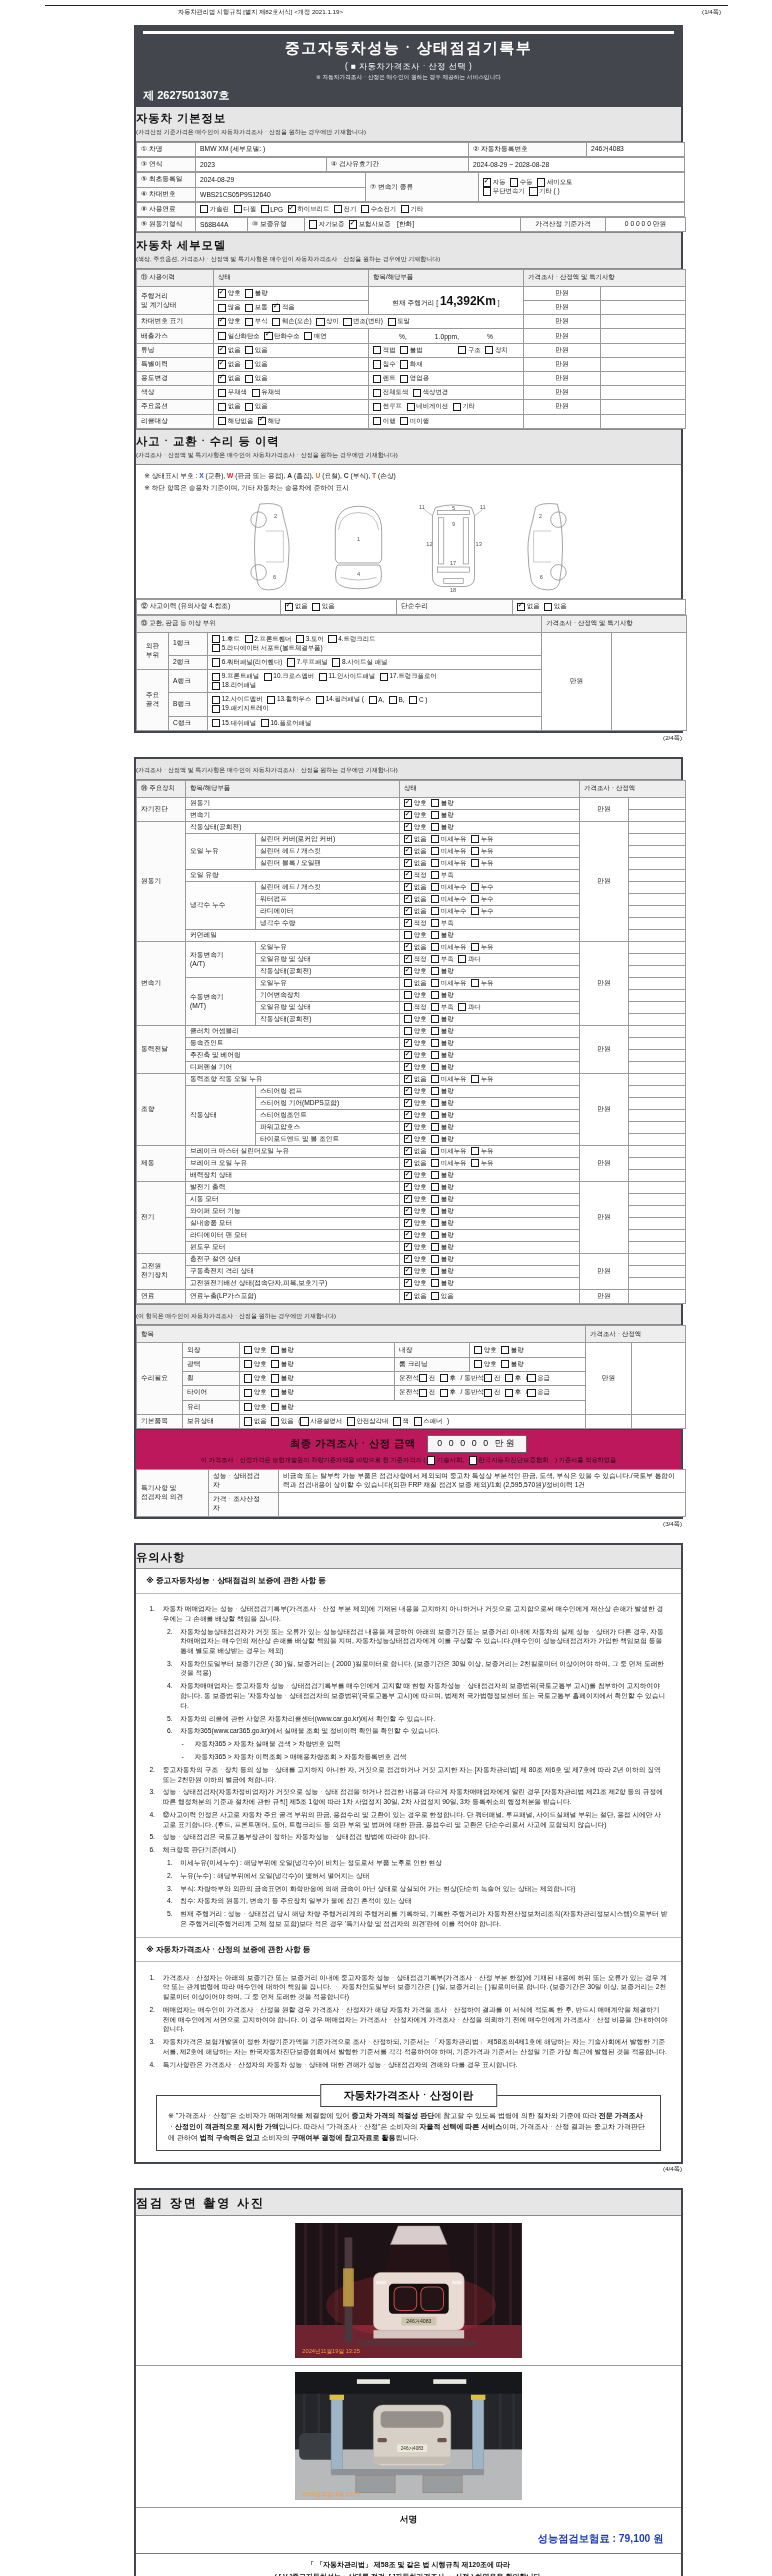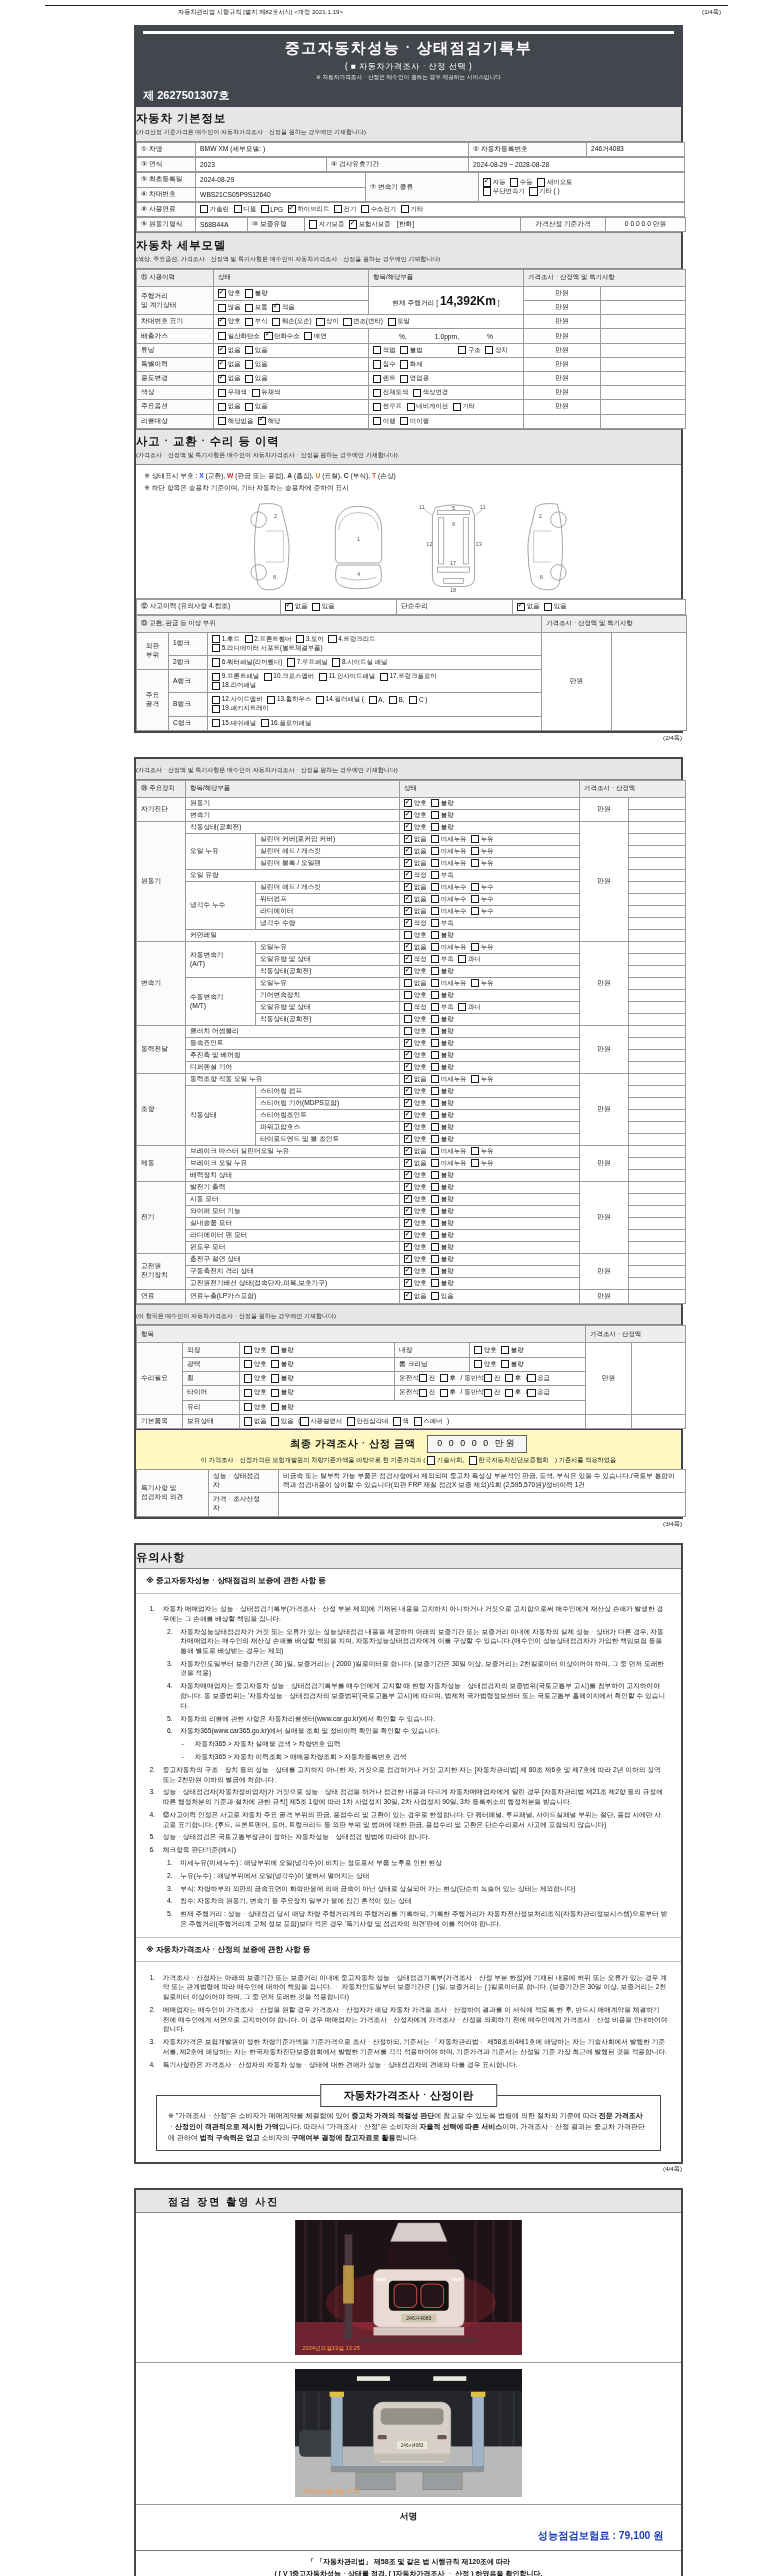--- a/index.html
+++ b/index.html
@@ -42,21 +42,21 @@
   .cblb{font-size:6.4px;}
   .big{font-size:12px;font-weight:bold;}
   .bd{font-weight:bold;}
   .mk{font-weight:bold;}
   
   .legend{padding:5.2px 8.2px 3.1px;border-bottom:0;font-size:6.7px;line-height:1.7;}
   .diagrams{display:flex;justify-content:center;align-items:center;gap:23px;padding:4.1px 0 5.2px;
             border-bottom:0.5px solid #9a9a9a;}
   .diagrams svg{display:block;}
   
-  .finalprice{border-top:1px solid #43464d;background:#fef9c3;padding:4.6px 0 4.1px;text-align:center;}
+  .finalprice{border-top:1px solid #43464d;background:#be185d;padding:4.6px 0 4.1px;text-align:center;}
   .fp-row{display:flex;justify-content:center;align-items:center;gap:11.3px;}
   .fp-label{font-size:10.3px;font-weight:bold;letter-spacing:0.5px;}
   .fp-value{border:0.5px solid #666;background:#f6f6f6;padding:2.1px 9.3px;font-size:8.8px;letter-spacing:2.1px;}
   .fp-note{font-size:6.2px;margin-top:3.1px;}
   
   .subhead{border-bottom:0.5px solid #bbb;padding:6.7px 10.3px;font-size:7.7px;font-weight:bold;background:#fff;}
   .ntwrap{padding:7.2px 13.4px 5.2px;border-bottom:0.5px solid #bbb;}
   .nt{display:flex;margin:3.1px 0;line-height:1.45;font-size:6.7px;}
   .nt .num{flex:0 0 13.4px;}
   .nt.lv1{margin-left:17.5px;}
@@ -1489,21 +1489,21 @@
       <div class="pbox">
         <div class="ptitle">자동차가격조사ㆍ산정이란</div>
         <div class="pbody"><span>※ "가격조사ㆍ산정"은 소비자가 매매계약을 체결함에 있어 </span><span class="bd">중고차 가격의 적절성 판단</span><span>에 참고할 수 있도록 법령에 의한 절차와 기준에 따라 </span><span class="bd">전문 가격조사ㆍ산정인이 객관적으로 제시한 가액</span><span>입니다. 따라서 "가격조사ㆍ산정"은 소비자의 </span><span class="bd">자율적 선택에 따른 서비스</span><span>이며, 가격조사ㆍ산정 결과는 중고차 가격판단에 관하여 </span><span class="bd">법적 구속력은 없고</span><span> 소비자의 </span><span class="bd">구매여부 결정에 참고자료로 활용</span><span>됩니다.</span></div>
       </div>
     </div>
   </div>
   <div class="pagemark">(4/4쪽)</div>
 
   <div class="frame">
     <div class="sect">
-      <div class="h" style="font-size:10px;letter-spacing:2.1px;padding-left:32px;">점검 장면 촬영 사진</div>
+      <div class="h" style="font-size:12px;letter-spacing:2.1px;">점검 장면 촬영 사진</div>
     </div>
 
     <div class="photorow">
       <svg width="227" height="135" viewBox="0 0 440 262" style="font-size:13px">
         <rect width="440" height="262" fill="#1d1216"></rect>
         <g stroke="#2e1c22" stroke-width="6">
           <line x1="20" y1="0" x2="20" y2="200"></line>
             <line x1="50" y1="0" x2="50" y2="200"></line>
           <line x1="80" y1="0" x2="80" y2="200"></line>
             <line x1="350" y1="0" x2="350" y2="200"></line>

